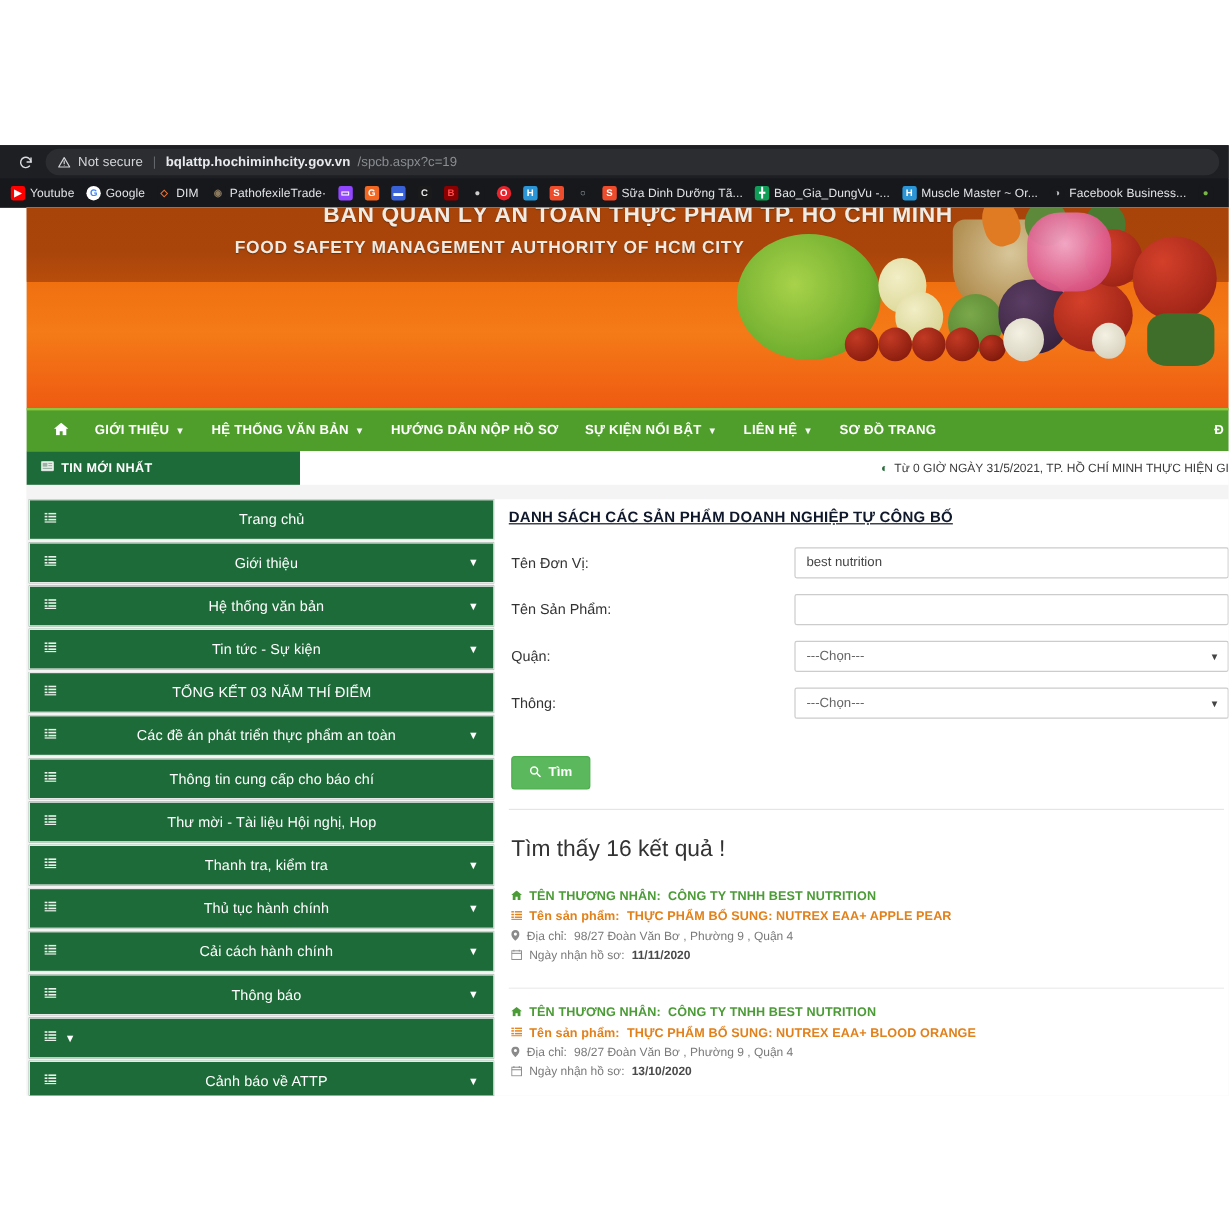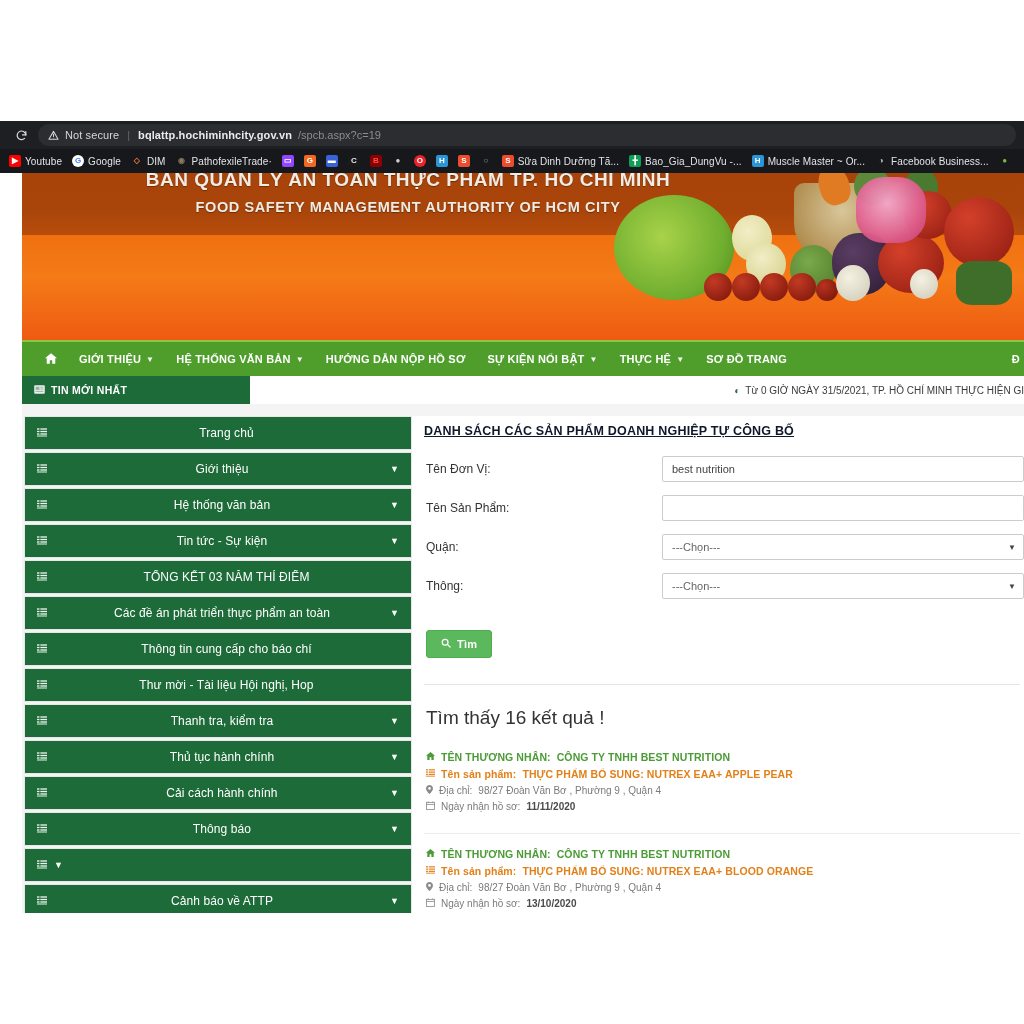--- a/index.html
+++ b/index.html
@@ -62,21 +62,21 @@
     position: relative; width: 1002px; height: 167px;
     background: linear-gradient(180deg, #b34a0a 0%, #c45410 36%, #f07010 37%, #f47b17 62%, #ef5a12 100%);
     overflow: hidden;
   }
   .banner-top {
     position:absolute; left:0; top:0; width:100%; height:62px;
     background: linear-gradient(180deg,#a8440a 0%, #a9450b 60%, #b84d0c 100%);
   }
   .banner-title {
     position: absolute; left: 0; right: 0; top: -4px;
-    text-align: center; color: #f0ece4; font-weight: bold;
+    text-align: right; color: #f0ece4; font-weight: bold;
     font-size: 19px; letter-spacing: 0.5px;
     text-shadow: 0 1px 1px rgba(0,0,0,.35);
     padding-right: 230px;
   }
   .banner-sub {
     position: absolute; left: 0; right: 0; top: 26px;
     text-align: center; color: #efebe3; font-weight: bold;
     font-size: 14.5px; letter-spacing: 0.6px;
     text-shadow: 0 1px 1px rgba(0,0,0,.35);
     padding-right: 230px;
@@ -136,21 +136,21 @@
   }
   .txt-input::placeholder { color:#999; }
   .sel-wrap { position: relative; width: 100%; }
   .sel-input {
     width: 100%; height: 26px; border: 1px solid #cccccc; background:#fff;
     font-size: 11px; color: #666; padding: 0 22px 0 9px; display:flex; align-items:center;
     border-radius: 2px;
   }
   .sel-caret { position:absolute; right: 8px; top: 9px; font-size: 8px; color:#444; }
   .btn-search {
-    margin: 18px 0 10px 4px; background: #5cb85c; border: 1px solid #4cae4c;
+    margin: 18px 0 0 4px; background: #5cb85c; border: 1px solid #4cae4c;
     color: #fff; font-size: 11px; font-weight: bold; height: 28px;
     padding: 0 14px; display: inline-flex; align-items: center; gap: 6px;
     border-radius: 3px; letter-spacing:.2px;
   }
   .divider { border-top: 1px solid #e5e5e5; margin: 16px 4px 0 2px; }
   .results-count { font-size: 19px; color: #333; margin: 22px 0 18px 4px; font-weight:normal; }
   .result-item { padding: 4px 18px 6px 4px; }
   .res-line { display:flex; align-items:center; gap:6px; margin-bottom: 5px; white-space:nowrap; }
   .res-merchant { color: #4b9b36; font-size: 10.5px; font-weight: bold; letter-spacing:.1px; }
   .res-product { color: #e2801a; font-size: 10.5px; font-weight: bold; letter-spacing:.1px; }
@@ -307,21 +307,21 @@
           <span class="caret">▼</span>
         </div>
         <div class="nav-item">
           <span>HƯỚNG DẪN NỘP HỒ SƠ</span>
         </div>
         <div class="nav-item">
           <span>SỰ KIỆN NỔI BẬT</span>
           <span class="caret">▼</span>
         </div>
         <div class="nav-item">
-          <span>THỰC HỆ</span>
+          <span>LIÊN HỆ</span>
           <span class="caret">▼</span>
         </div>
         <div class="nav-item">
           <span>SƠ ĐỒ TRANG</span>
         </div>
         <div class="nav-item nav-right">
           <span>Đ</span>
         </div>
       </div>
 

